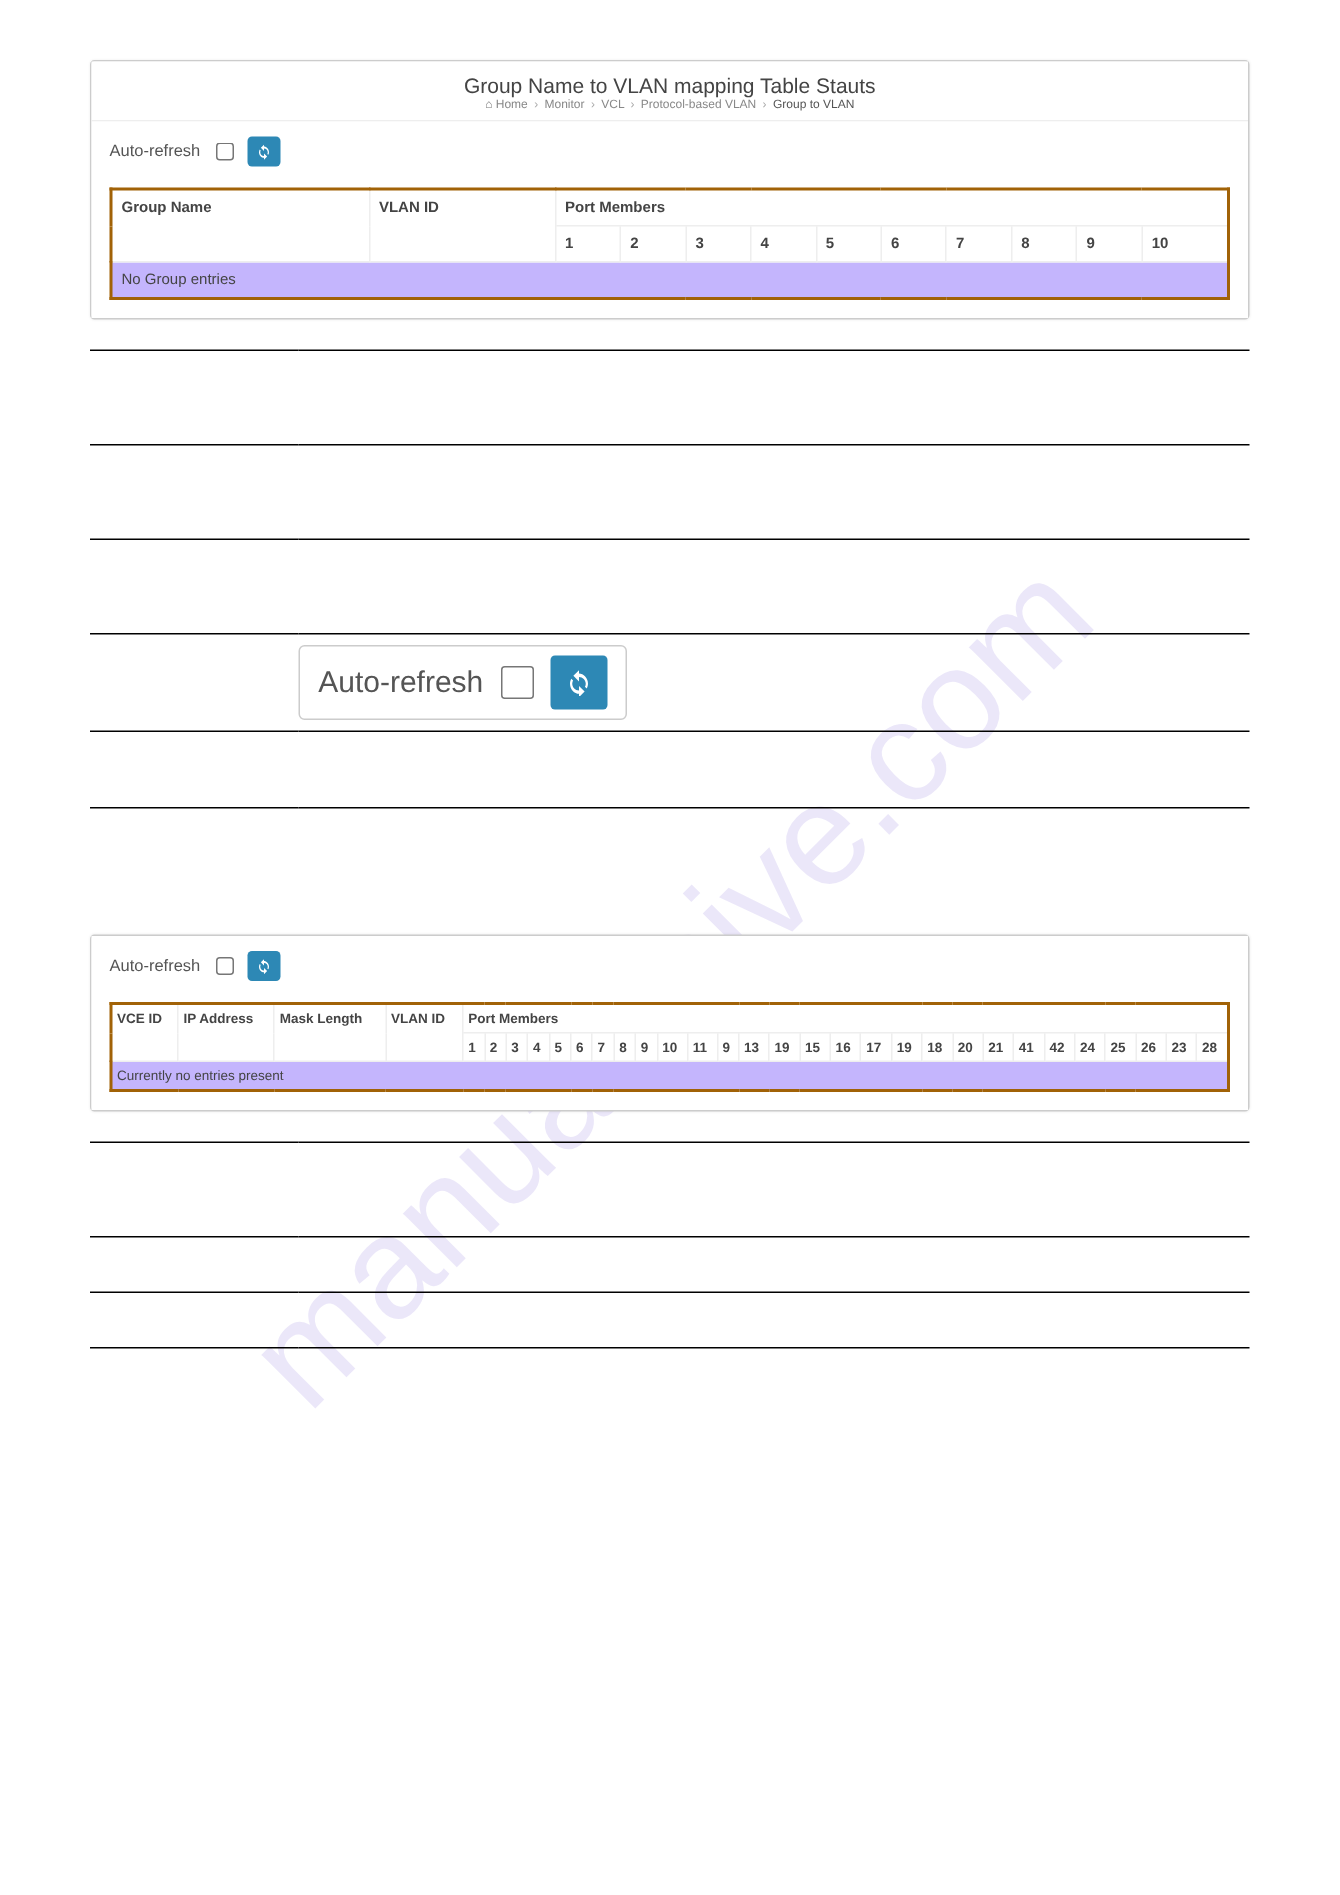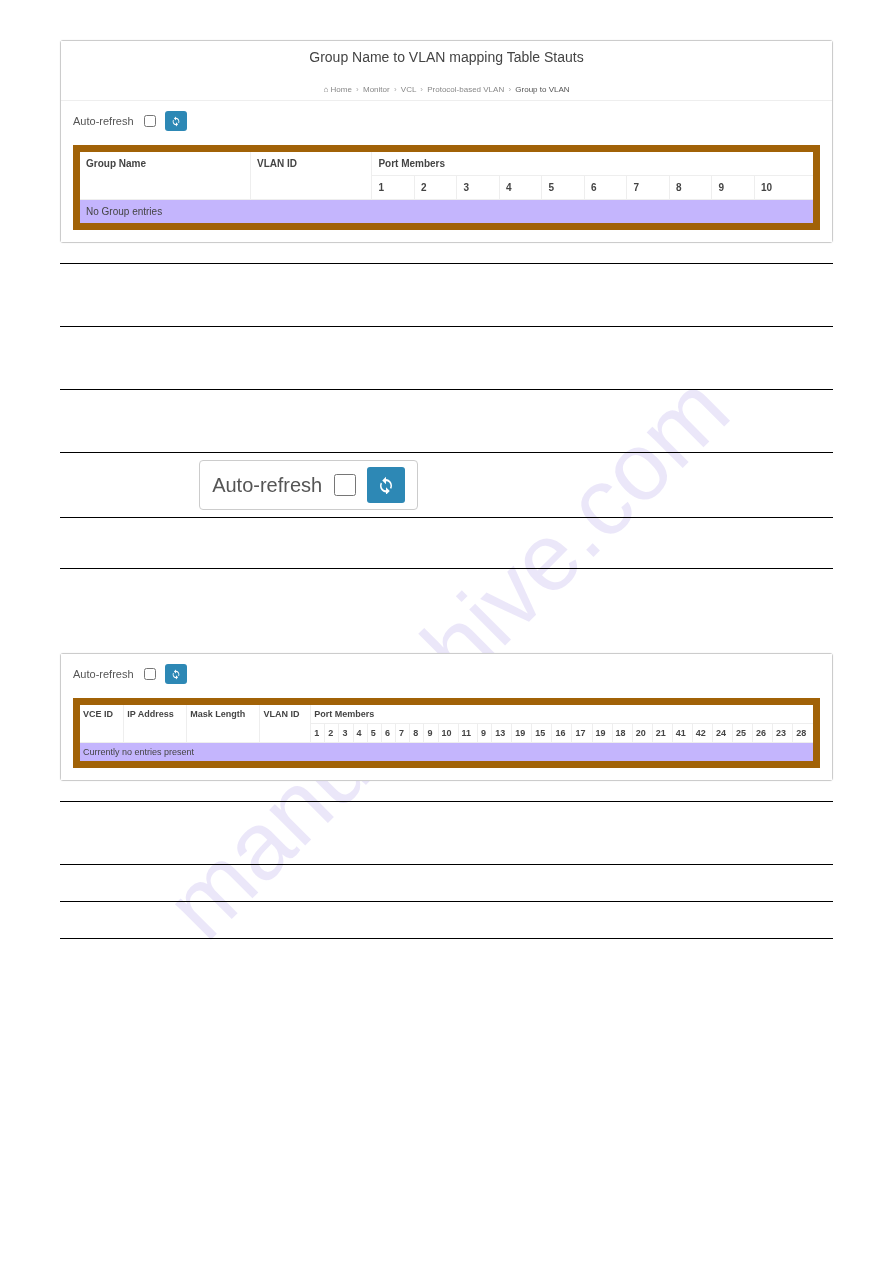--- a/index.html
+++ b/index.html
@@ -49,21 +49,20 @@
   .panel-title {
     font-size: 14px;
     font-weight: 500;
     color: #444;
     font-family: 'Segoe UI', Arial, sans-serif;
   }
   .breadcrumb {
     font-size: 8px;
     color: #888;
     white-space: nowrap;
-    margin-top: 20px;
   }
   .breadcrumb .sep { color: #aaa; padding: 0 2px; }
   .breadcrumb .active { color: #555; }
   .panel-body {
     padding: 10px 12px 12px 12px;
     background: #fff;
   }
   .autorefresh-row {
     display:flex;
     align-items:center;
@@ -93,21 +92,21 @@
     height: 36px;
     font-size: 18px;
   }
   .refresh-btn svg { width: 12px; height: 12px; }
   .refresh-btn.large svg { width: 18px; height: 18px; }
 
   table.maintbl {
     width: 100%;
     border-collapse: collapse;
     font-size: 10px;
-    border: 7px solid #a16207;
+    border: 2px solid #a16207;
     margin-top: 14px;
   }
   table.maintbl th, table.maintbl td {
     border: 1px solid #eee;
     padding: 6px 6px;
     text-align: left;
     color: #444;
     vertical-align: top;
   }
   table.maintbl th.group-col {

